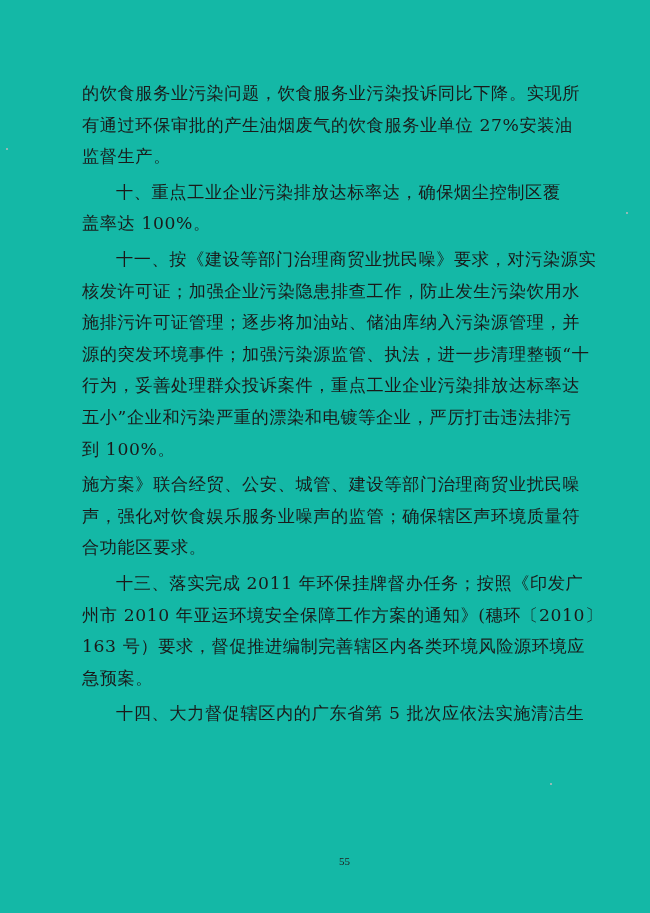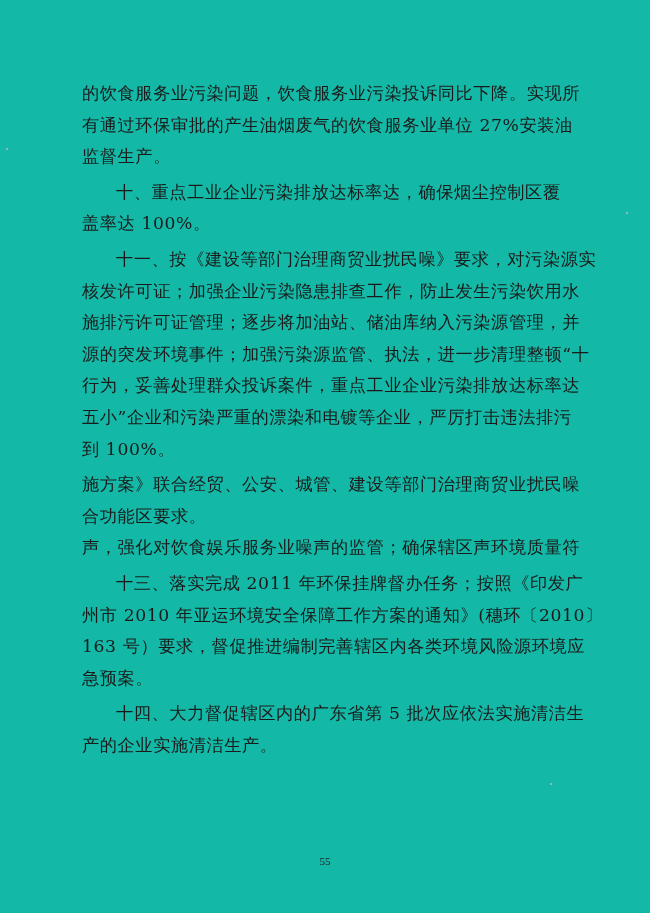--- a/index.html
+++ b/index.html
@@ -47,21 +47,21 @@
     }
     .para-gap {
       display: block;
       height: 4px;
     }
     .page-number {
       position: absolute;
       left: 300px;
       top: 855px;
       width: 50px;
-      text-align: center;
+      text-align: right;
       font-family: "Liberation Serif", serif;
       font-size: 11px;
       color: #222;
     }
     .speck {
       position: absolute;
       width: 2px;
       height: 2px;
       background: #bbb;
       border-radius: 1px;
@@ -88,34 +88,33 @@
         <span class="line">核发许可证；加强企业污染隐患排查工作，防止发生污染饮用水</span>
         <span class="line">施排污许可证管理；逐步将加油站、储油库纳入污染源管理，并</span>
         <span class="line">源的突发环境事件；加强污染源监管、执法，进一步清理整顿“十</span>
         <span class="line">行为，妥善处理群众投诉案件，重点工业企业污染排放达标率达</span>
         <span class="line">五小”企业和污染严重的漂染和电镀等企业，严厉打击违法排污</span>
         <span class="line last">到 100%。</span>
       </div>
       <span class="para-gap"></span>
       <div class="paragraph">
         <span class="line">施方案》联合经贸、公安、城管、建设等部门治理商贸业扰民噪</span>
+        <span class="line">声，强化对饮食娱乐服务业噪声的监管；确保辖区声环境质量符</span>
         <span class="line last">合功能区要求。</span>
-        <span class="line">声，强化对饮食娱乐服务业噪声的监管；确保辖区声环境质量符</span>
       </div>
       <span class="para-gap"></span>
       <div class="paragraph">
         <span class="line indent">十三、落实完成 2011 年环保挂牌督办任务；按照《印发广</span>
         <span class="line">州市 2010 年亚运环境安全保障工作方案的通知》(穗环〔2010〕</span>
         <span class="line">163 号）要求，督促推进编制完善辖区内各类环境风险源环境应</span>
         <span class="line last">急预案。</span>
       </div>
       <span class="para-gap"></span>
       <div class="paragraph">
         <span class="line indent">十四、大力督促辖区内的广东省第 5 批次应依法实施清洁生</span>
-        <span class="line last">产的企业实施清洁生产。</span>
       </div>
       <span class="para-gap"></span>
     </div>
   <div class="page-number">55</div>
   <div class="speck" style="left:6px; top:148px;"></div>
   <div class="speck" style="left:626px; top:212px;"></div>
   <div class="speck" style="left:550px; top:783px;"></div>
 </div>
 
 </body></html>

